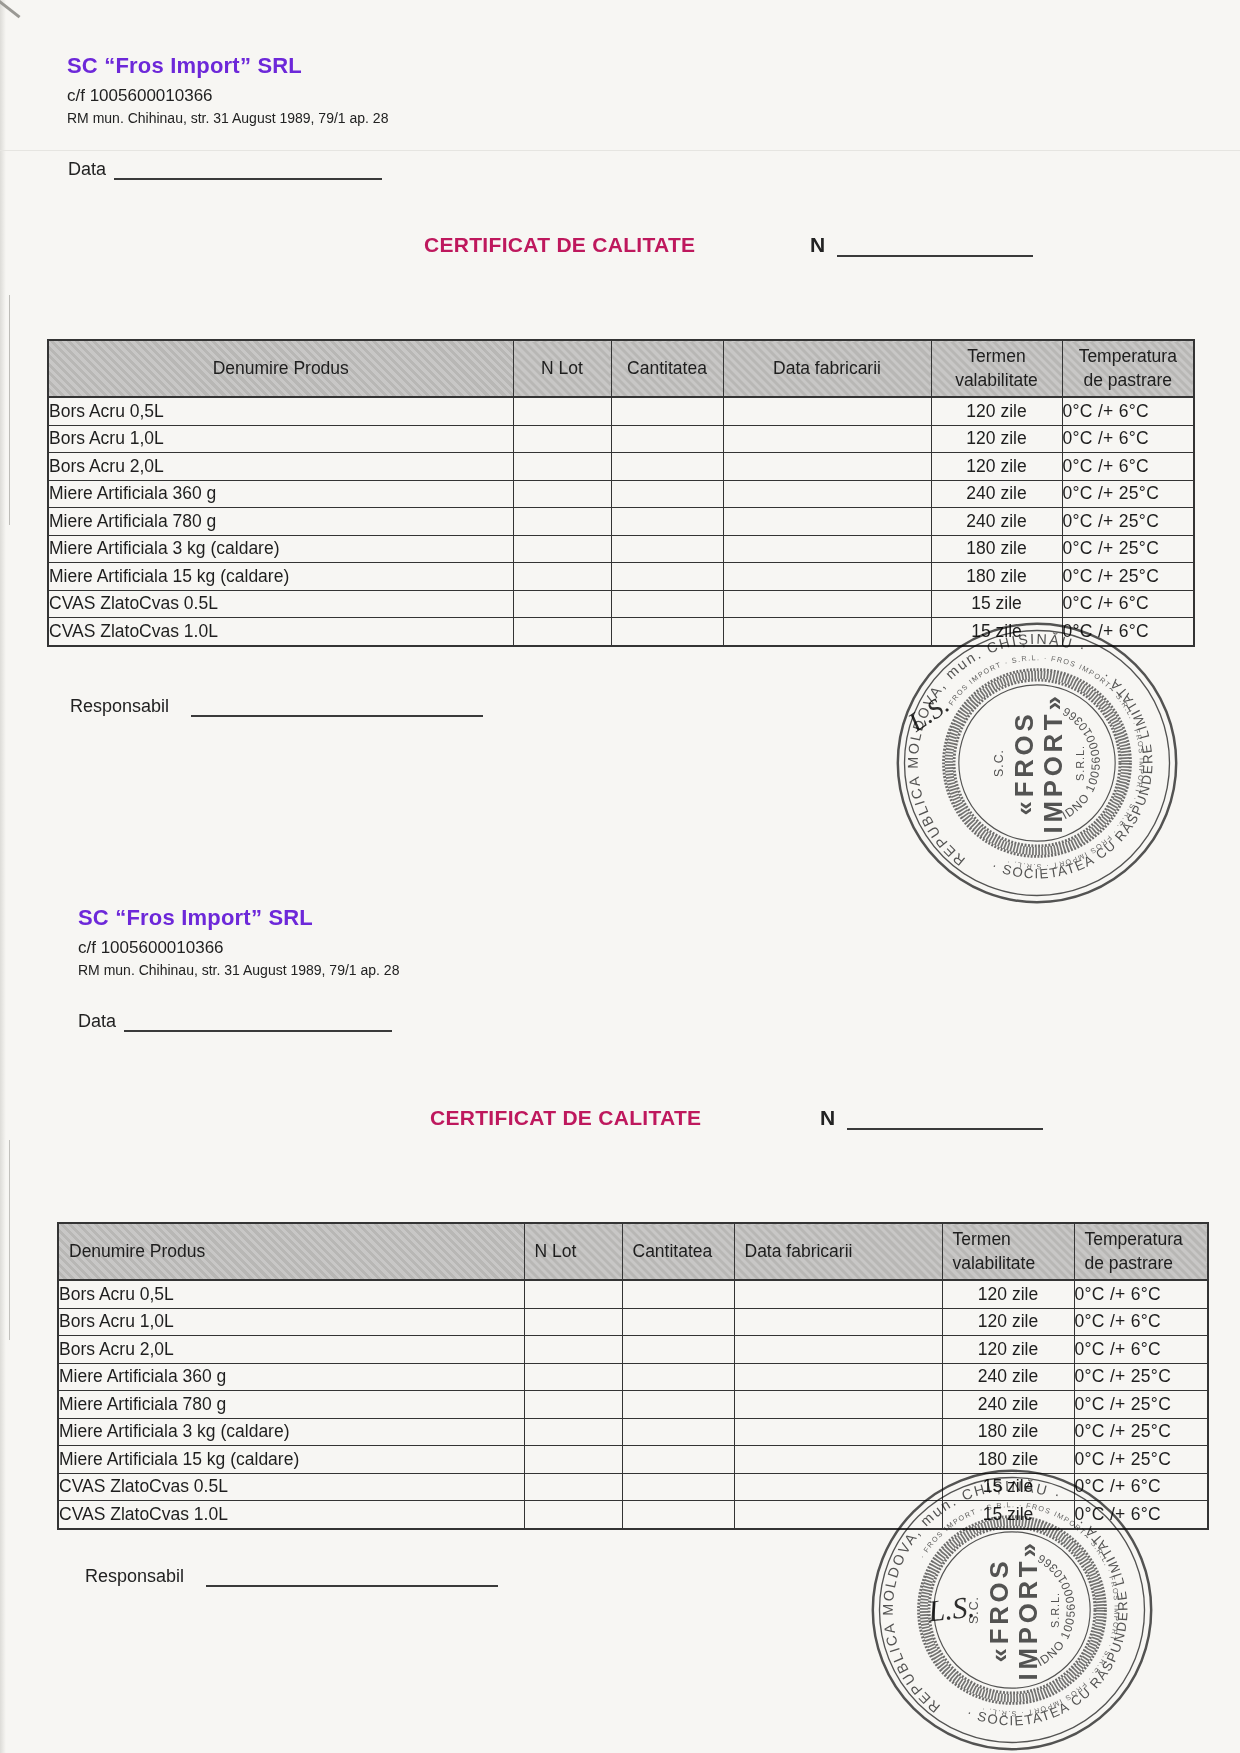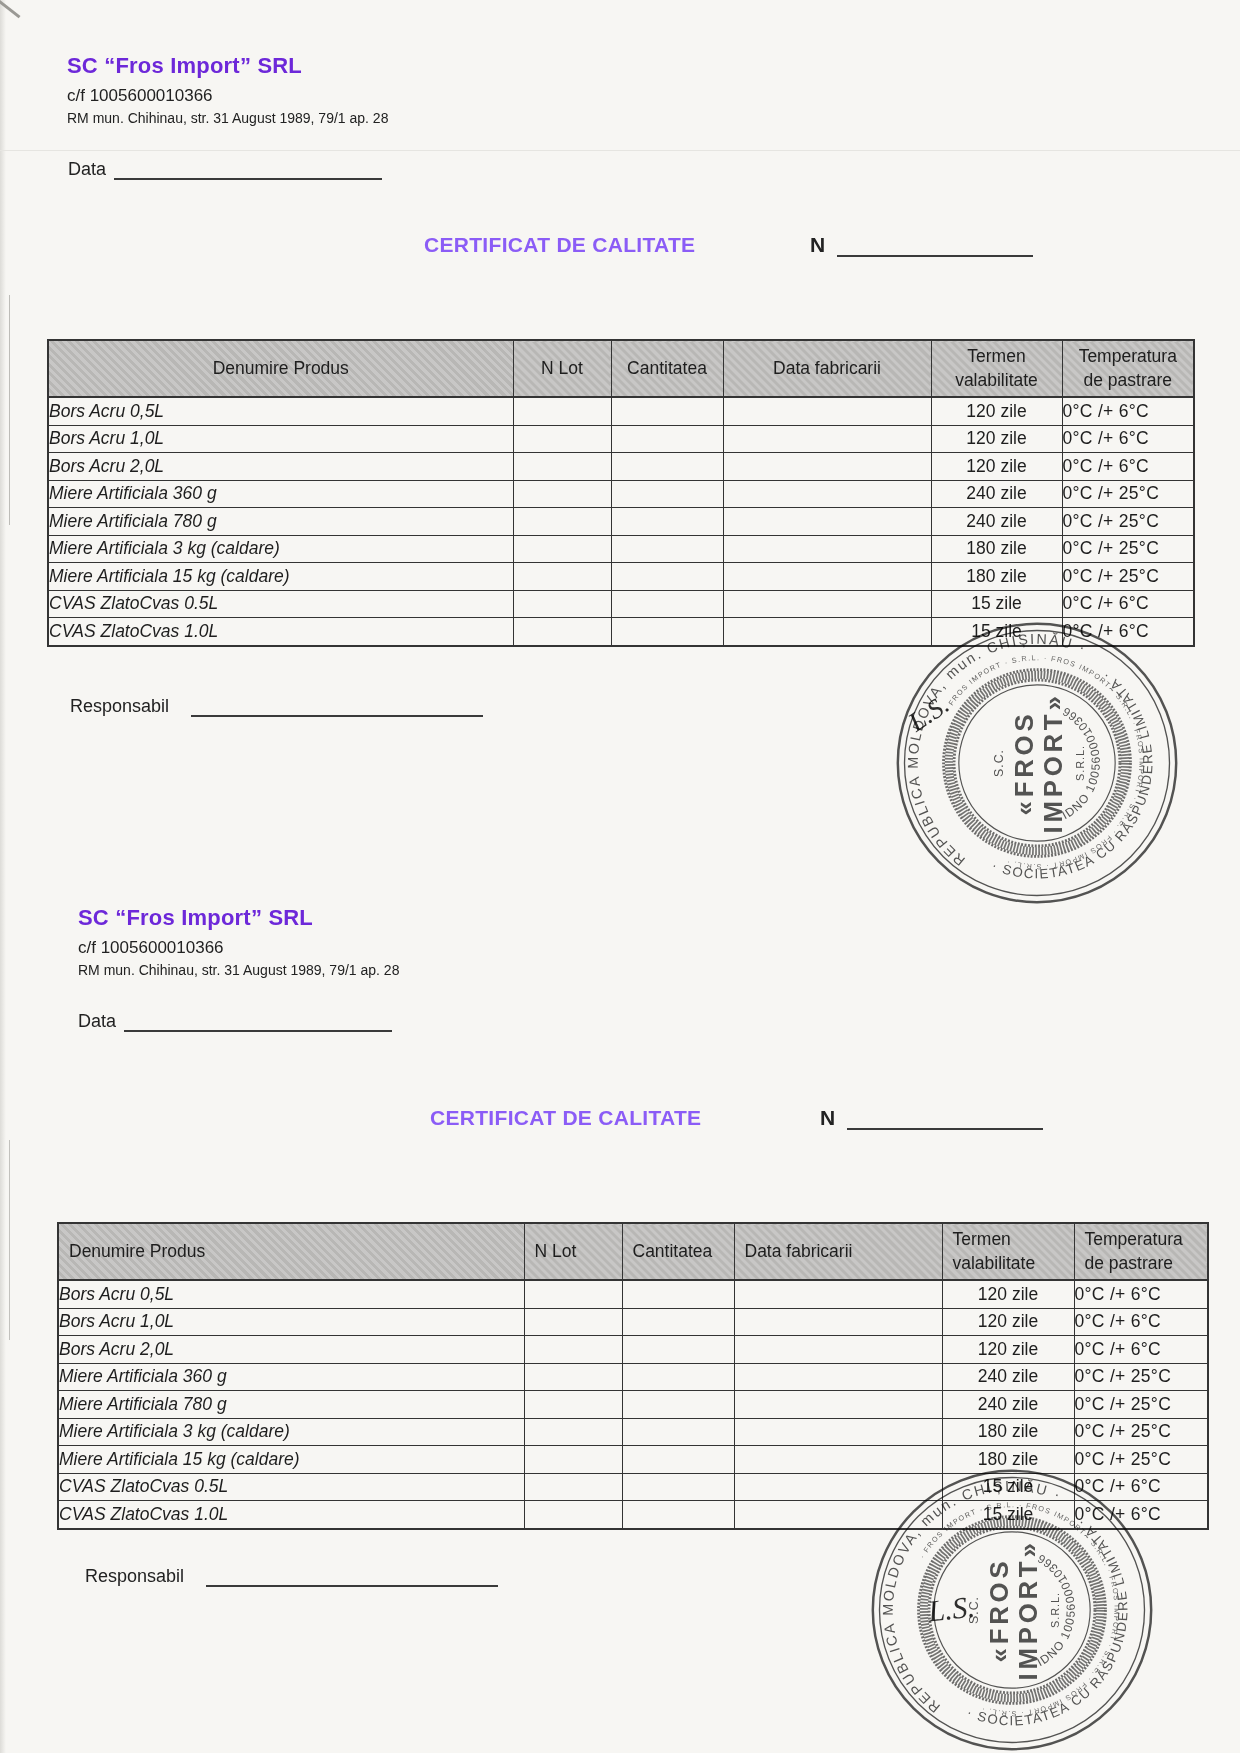--- a/index.html
+++ b/index.html
@@ -28,21 +28,21 @@
   .company .addr{font-size:14px;margin-top:7px;}
   .c1{left:67px;top:55px;}
   .c2{left:78px;top:907px;}
 
   .data-line{position:absolute;font-size:18px;}
   .d1{left:68px;top:159px;}
   .d2{left:78px;top:1011px;}
   .blank{display:inline-block;border-bottom:2px solid #3a3a3a;height:16px;vertical-align:bottom;}
   .data-line .blank{width:268px;margin-left:8px;}
 
-  .cert-title{position:absolute;font-size:21px;font-weight:700;letter-spacing:.3px;color:#8b5cf6;}
+  .cert-title{position:absolute;font-size:21px;font-weight:700;letter-spacing:.3px;color:#be185d;}
   .t1-title{left:424px;top:233px;}
   .t2-title{left:430px;top:1106px;}
   .cert-n{position:absolute;font-size:21px;font-weight:700;}
   .n1{left:810px;top:233px;}
   .n2{left:820px;top:1106px;}
   .cert-n .blank{width:196px;margin-left:12px;height:18px;}
 
   .resp-line{position:absolute;font-size:18px;}
   .r1{left:70px;top:696px;}
   .r2{left:85px;top:1566px;}
@@ -63,21 +63,21 @@
     height:53px;
     font-weight:400;
     background:
       repeating-linear-gradient(45deg, rgba(255,255,255,.10) 0 3px, rgba(0,0,0,.05) 3px 6px),
       #c2c1bf;
     border-bottom-width:2.2px;
     line-height:1.35;
     font-size:17.5px;
   }
   table.cert tbody td{height:26.5px;padding:0;}
-  td.cell-name{padding-left:10px;font-style:italic;}
+  td.cell-name{padding-left:10px;}
   td.cell-validity{text-align:center;}
   td.cell-temp{padding-left:12px;letter-spacing:.3px;}
   .tbl1{left:47px;top:307px;width:1146px;}
   .tbl1 thead th{text-align:center;}
   .tbl2{left:57px;top:1190px;width:1150px;}
   .tbl2 thead th{text-align:left;padding-left:10px;height:57px;
     background:
       radial-gradient(circle at 30% 40%, rgba(0,0,0,.07), rgba(0,0,0,0) 55%),
       repeating-linear-gradient(45deg, rgba(255,255,255,.09) 0 3px, rgba(0,0,0,.06) 3px 6px),
       #bcbbb9;}

